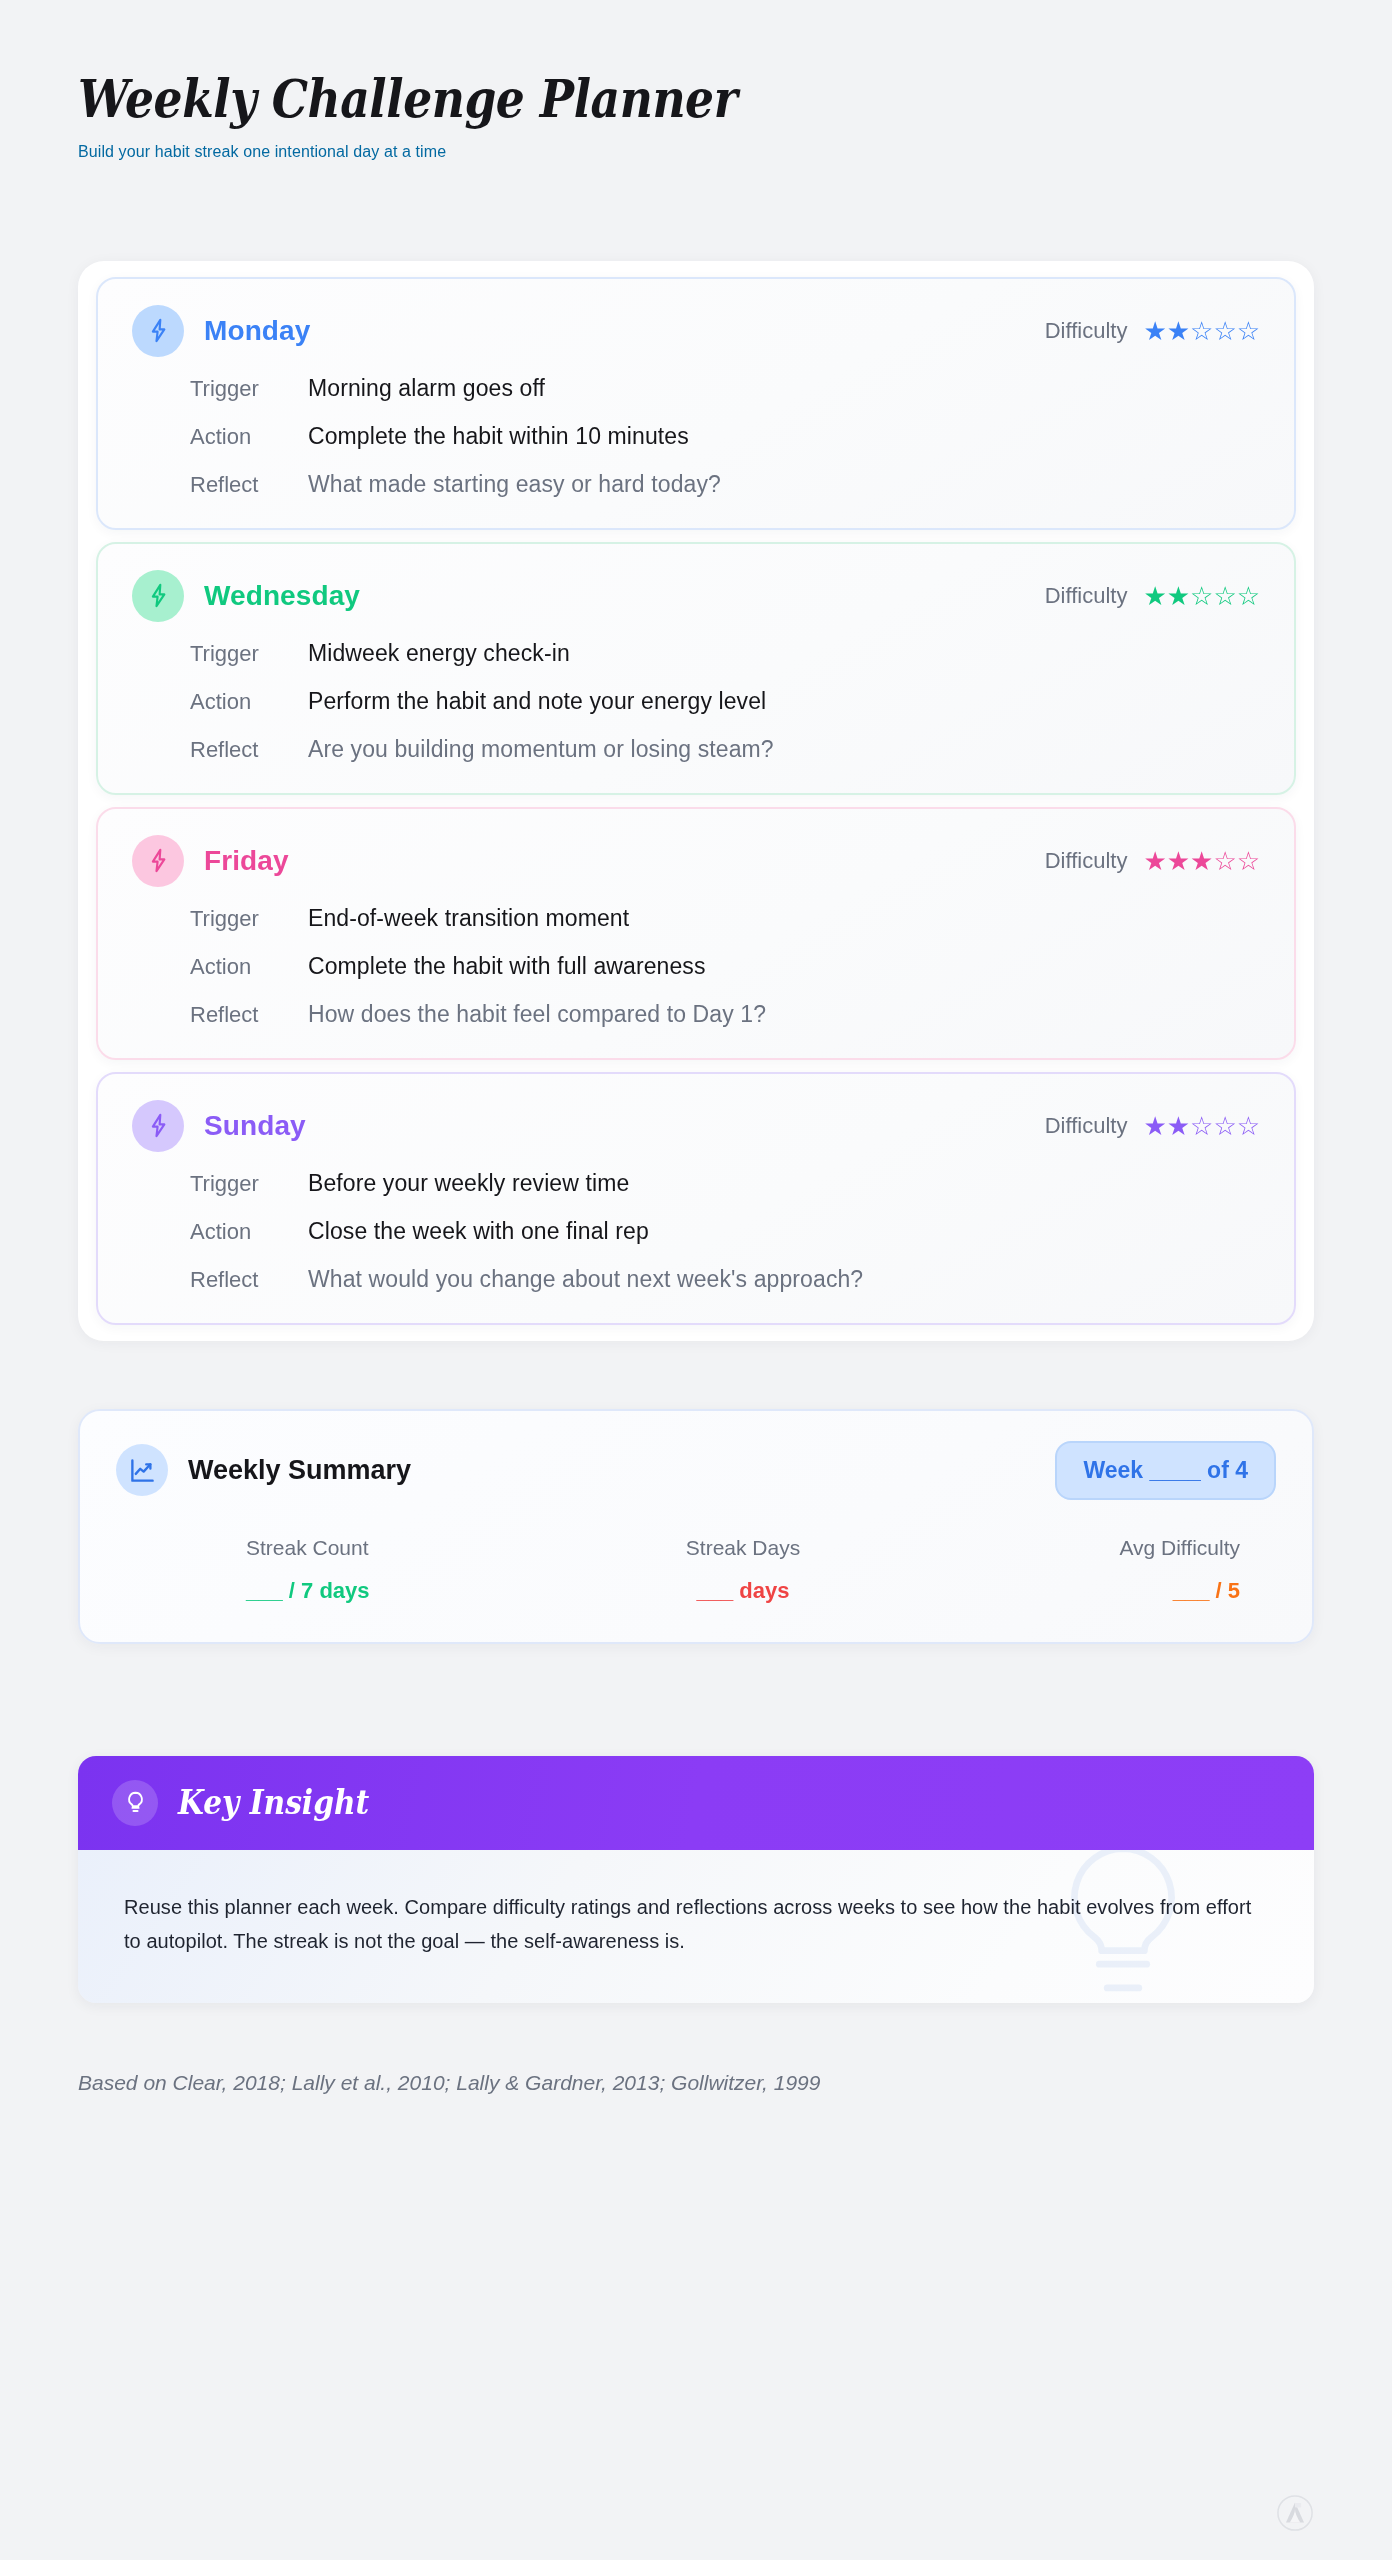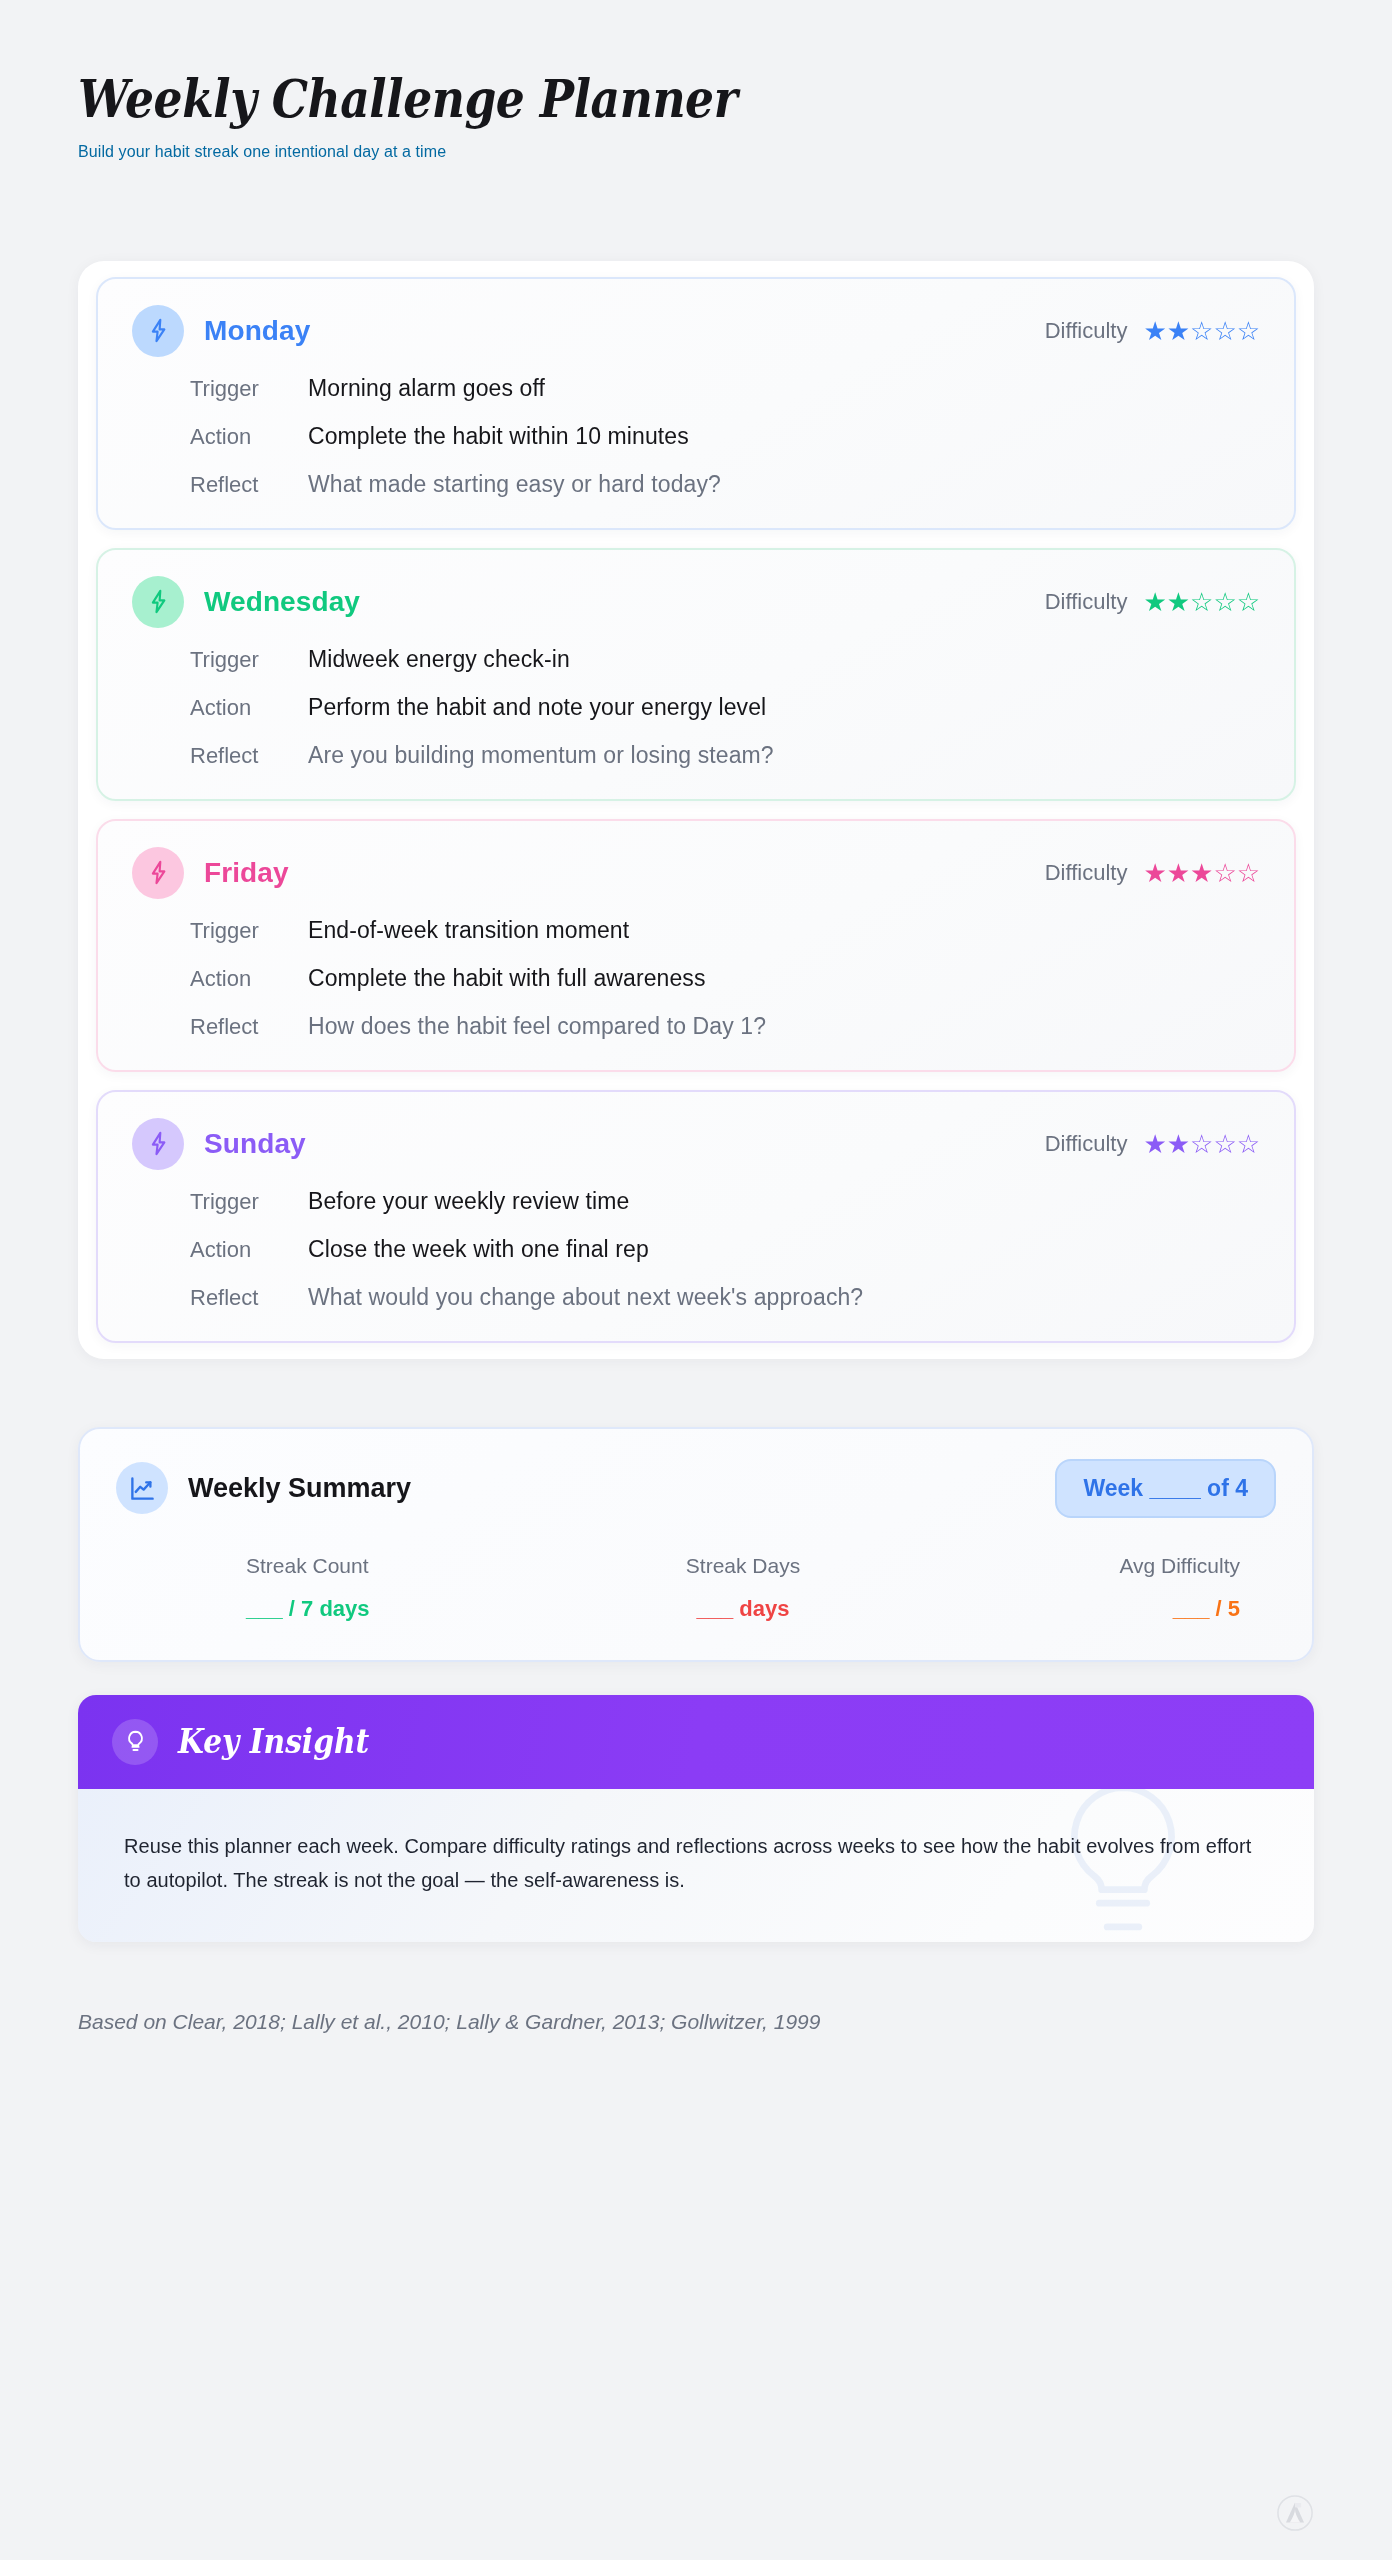--- a/index.html
+++ b/index.html
@@ -50,21 +50,21 @@
     border-radius: 26px;
     padding: 16px 18px;
     box-shadow: 0 2px 14px rgba(30,41,59,0.05);
   }
 
   
   .day-card {
     position: relative;
     border-radius: 20px;
     padding: 26px 34px 30px 34px;
-    margin-bottom: 18px;
+    margin-bottom: 12px;
     background: linear-gradient(150deg, #fdfdfe 0%, #fafbfc 55%, #f7f8fa 100%);
     border: 2px solid var(--edge);
     box-shadow: 0 3px 12px rgba(30,41,59,0.045);
   }
   .day-card:last-child { margin-bottom: 0; }
 
   .day-head {
     display: flex;
     align-items: center;
     gap: 20px;
@@ -177,21 +177,21 @@
     color: #6b7280;
     margin-bottom: 18px;
   }
   .stat-value {
     font-size: 22px;
     font-weight: bold;
   }
 
   
   .insight {
-    margin-top: 33px;
+    margin-top: 112px;
     border-radius: 18px;
     overflow: hidden;
     box-shadow: 0 3px 14px rgba(30,41,59,0.06);
   }
   .insight-head {
     background: linear-gradient(100deg, #7b33f0 0%, #8b3cf5 50%, #8d3ef6 100%);
     padding: 24px 34px;
     display: flex;
     align-items: center;
     gap: 20px;

